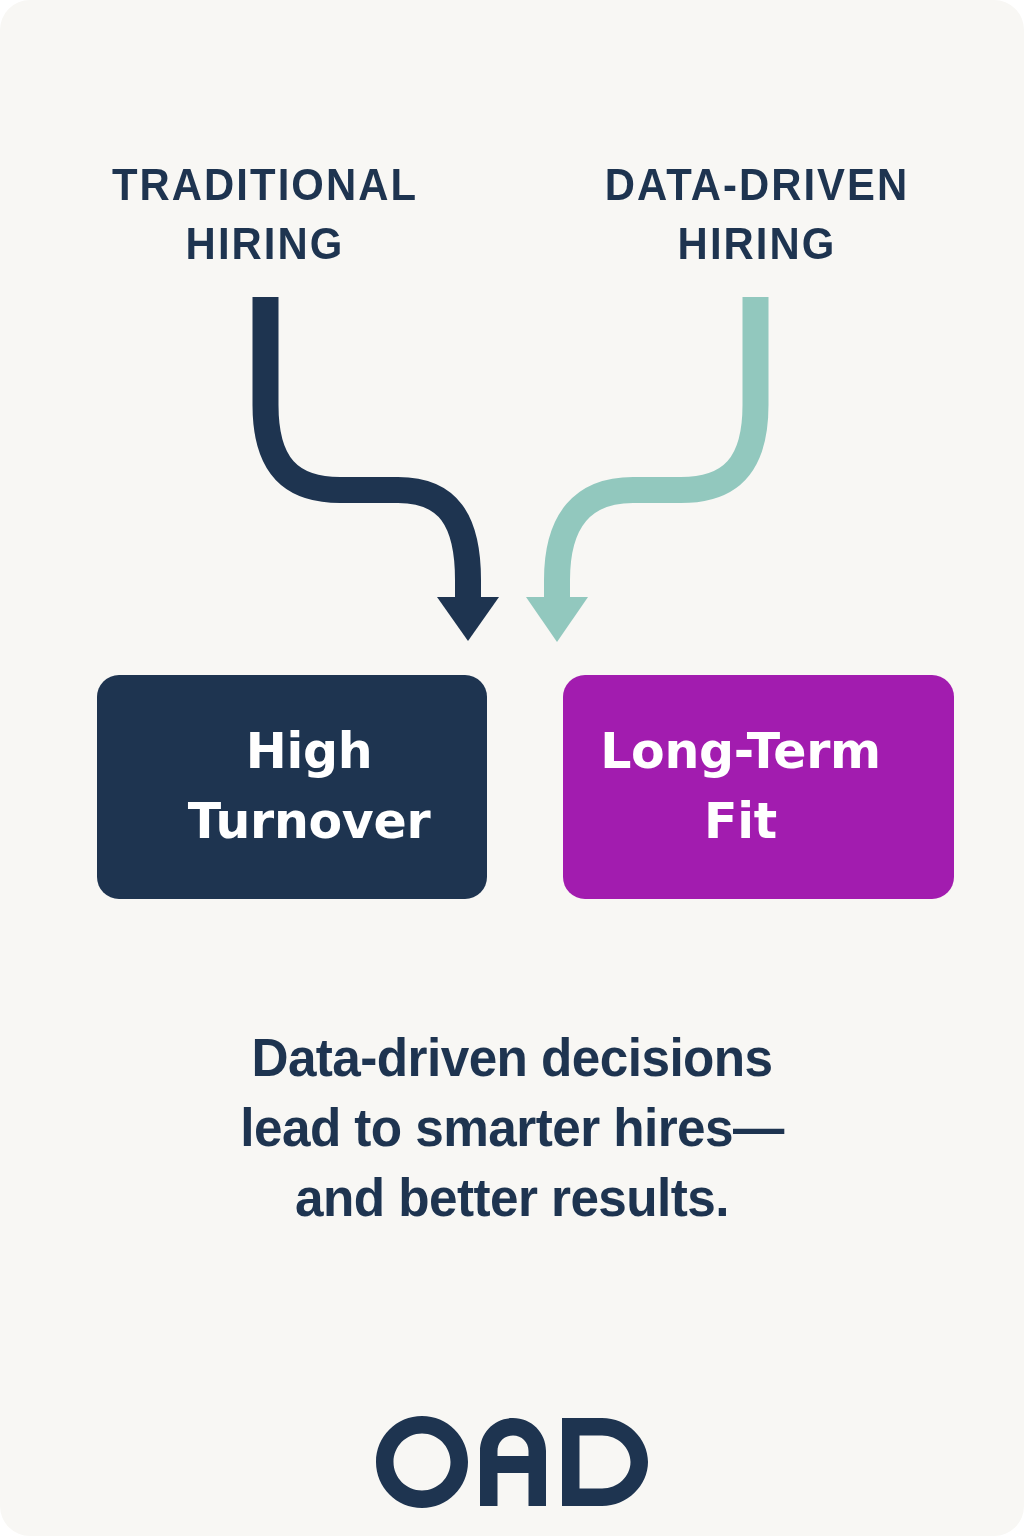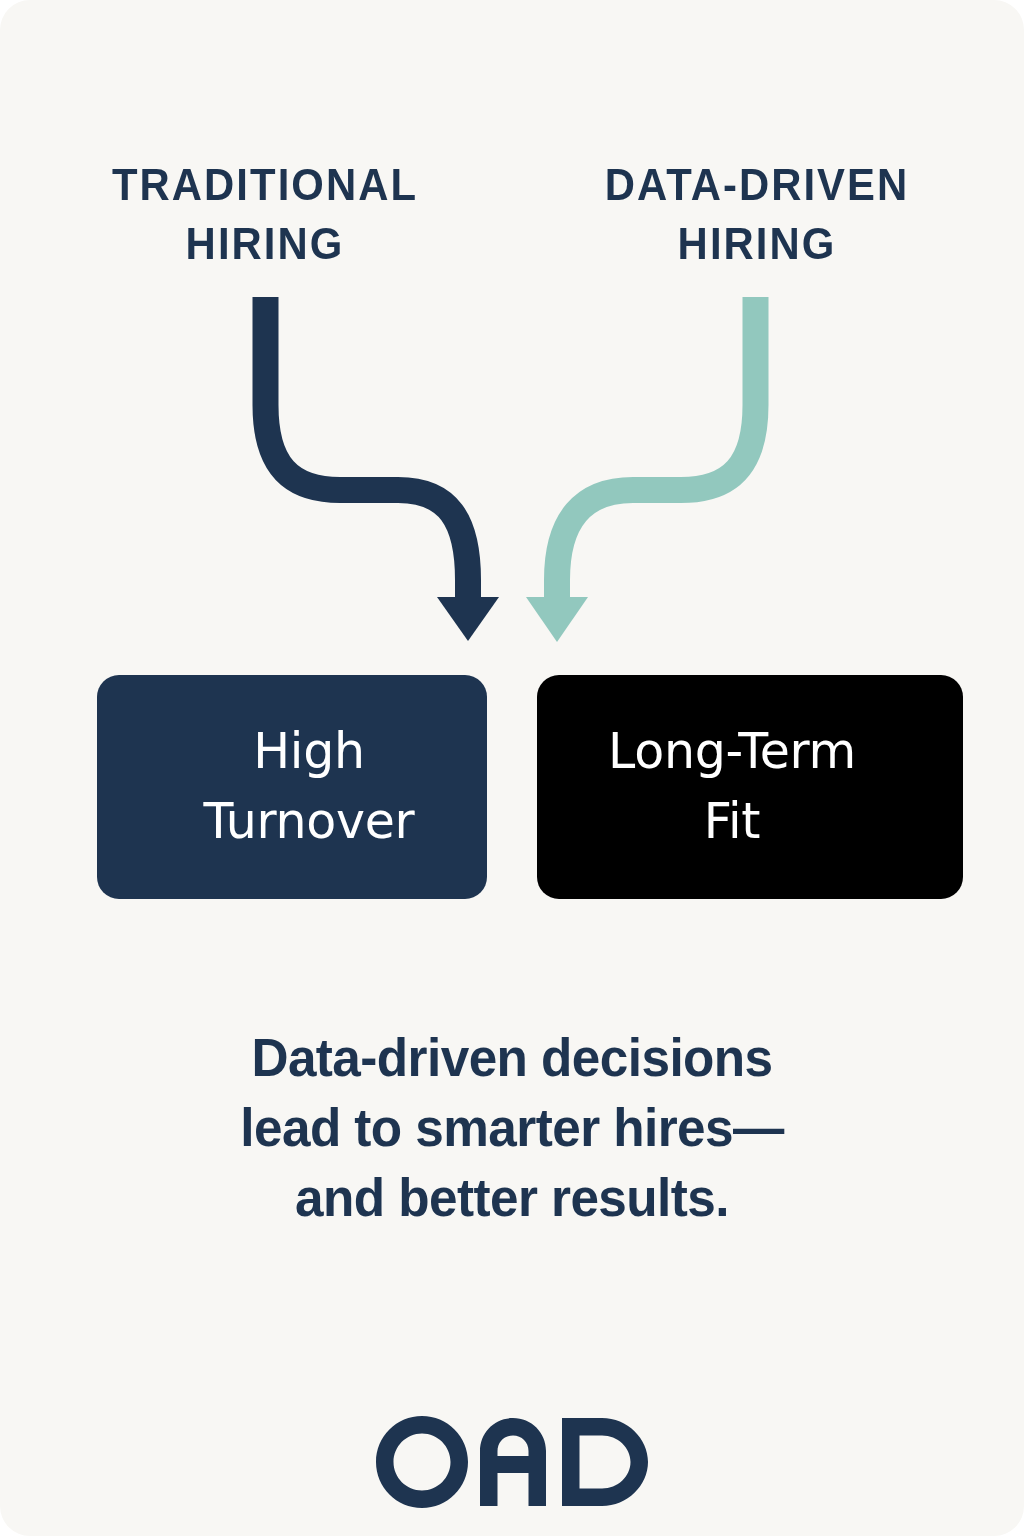--- a/index.html
+++ b/index.html
@@ -60,40 +60,40 @@
     position: absolute;
     top: 675px;
     height: 224px;
     border-radius: 22px;
     display: flex;
     align-items: center;
     justify-content: center;
   }
   .card-label {
     font-family: "DejaVu Sans", sans-serif;
-    font-weight: normal;
+    font-weight: bold;
     font-size: 49px;
     line-height: 1.42;
     color: #FFFFFF;
     text-align: center;
     white-space: pre-line;
     letter-spacing: -0.3px;
   }
   #card-traditional {
     left: 97px;
     width: 390px;
     background: #1E3450;
   }
   #card-traditional .card-label {
     padding-left: 34px;
   }
   #card-datadriven {
-    left: 537px;
-    width: 426px;
-    background: #000000;
+    left: 563px;
+    width: 391px;
+    background: #a21caf;
   }
   #card-datadriven .card-label {
     padding-right: 36px;
   }
 
   
   #caption {
     position: absolute;
     left: 62px;
     top: 1022px;

